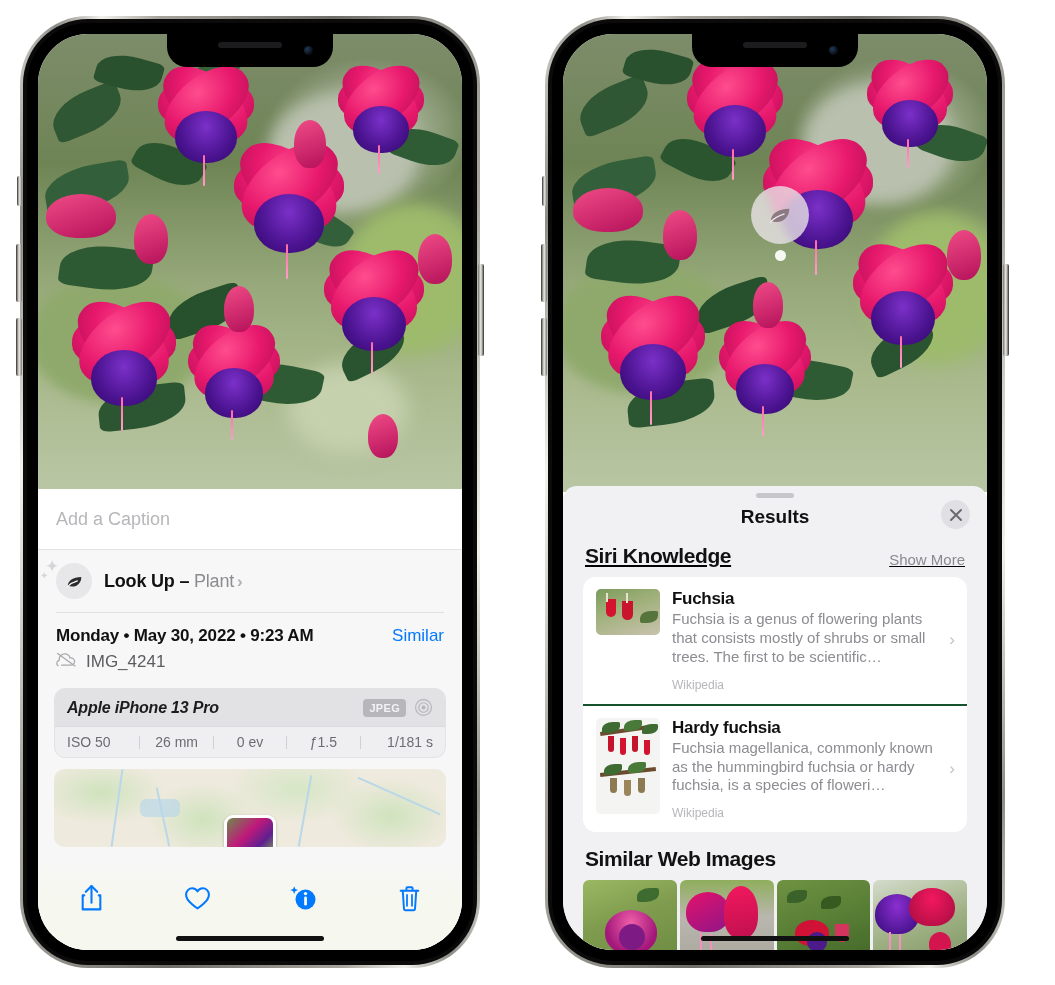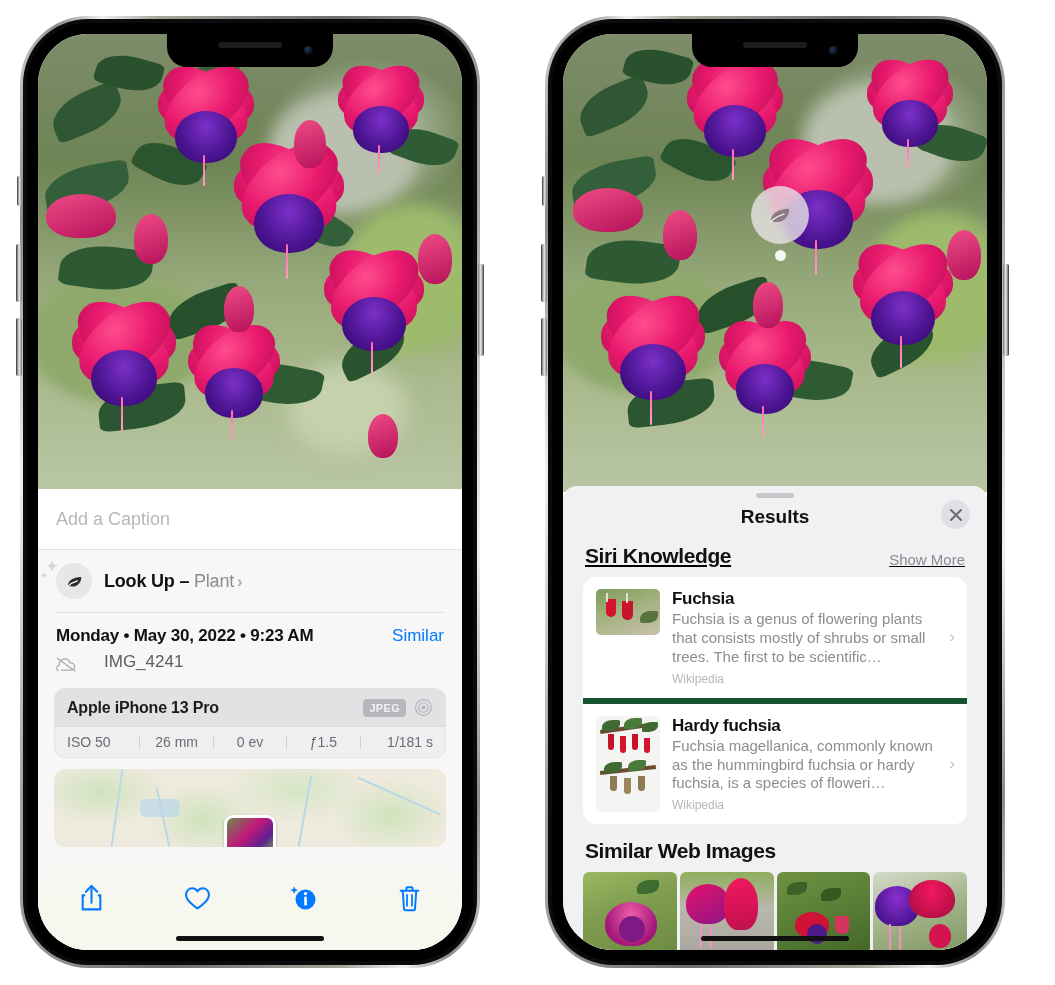--- a/index.html
+++ b/index.html
@@ -134,32 +134,32 @@
   .lookup-text { font-size: 18px; font-weight: 700; color: #111; letter-spacing: -0.2px; }
   .lookup-text .sub { font-weight: 400; color: #8b8b90; }
   .chev { color: #b0b0b5; font-size: 17px; margin-left: 3px; }
 
   .hr { height: 1px; background: #e1e1e4; margin: 0 18px; }
 
   .date-block { padding: 13px 18px 10px 18px; }
   .date-line { display: flex; align-items: baseline; justify-content: space-between; }
   .date-txt { font-size: 17px; font-weight: 700; color: #111; letter-spacing: -0.2px; text-align: right; }
   .adjust { font-size: 17px; color: #027aff; }
-  .file-line { display: flex; align-items: flex-end; gap: 27px; margin-top: 6px; }
+  .file-line { display: flex; align-items: flex-start; gap: 9px; margin-top: 6px; }
   .file-name { font-size: 17px; color: #5c5c61; }
 
   .exif-card {
     margin: 6px 16px 0 16px; border-radius: 11px; overflow: hidden;
     background: #efeff1; border: 1px solid #e2e2e5;
   }
   .exif-head {
     display: flex; align-items: center; justify-content: space-between;
     background: #e2e2e5; padding: 9px 12px;
   }
-  .exif-head .model { font-size: 16px; font-weight: 700; color: #1c1c1e; letter-spacing: -0.2px; }
+  .exif-head .model { font-size: 16px; font-weight: 700; color: #1c1c1e; letter-spacing: -0.2px; font-style: italic; }
   .badges { display: flex; align-items: center; gap: 8px; }
   .pill-solid {
     background: #b6b6bb; color: #f3f3f5; font-size: 11px; font-weight: 700;
     padding: 3px 6px; border-radius: 4px; letter-spacing: 0.3px;
   }
   .aperture-ic { width: 19px; height: 19px; }
   .exif-body { padding: 9px 12px 8px 12px; }
   .exif-l1 { font-size: 16px; color: #5c5c61; }
   .exif-l2row { display: flex; align-items: center; justify-content: space-between; margin-top: 3px; }
   .exif-l2 { font-size: 16px; color: #5c5c61; }
@@ -237,29 +237,29 @@
     padding: 2px 22px 9px 22px;
     text-decoration: underline;
   }
   .sec-title { font-size: 21px; font-weight: 700; color: #111; letter-spacing: -0.4px; }
   .show-more { font-size: 15px; color: #8a8a90; }
 
   .cards {
     margin: 0 20px; background: #fff; border-radius: 13px; overflow: hidden;
   }
   .kcard { display: flex; gap: 12px; padding: 12px 12px 12px 13px; align-items: flex-start; }
-  .kcard + .kcard { border-top: 6px solid #14532d; justify-content: center; }
+  .kcard + .kcard { border-top: 2px solid #14532d; justify-content: center; }
   .kthumb { flex: 0 0 auto; border-radius: 5px; overflow: hidden; position: relative; }
   .kthumb.t1 { width: 64px; height: 46px;
     background: linear-gradient(160deg,#7b9b5c 0%,#9fb07a 40%,#c9c2ae 100%); }
   .kthumb.t2 { width: 64px; height: 96px; background: #f4f4f2; }
   .ktext { flex: 1 1 auto; min-width: 0; }
   .ktitle { font-size: 17px; font-weight: 700; color: #111; letter-spacing: -0.3px; }
   .kdesc { font-size: 15px; color: #8c8c92; line-height: 1.26; margin-top: 1px; }
-  .ksrc  { font-size: 12px; color: #b6b6bb; margin-top: 5px; }
+  .ksrc  { font-size: 12px; color: #b6b6bb; margin-top: 11px; }
   .kchev { align-self: center; color: #c2c2c7; font-size: 17px; padding-left: 2px; }
 
   .sec-title2 { font-size: 21px; font-weight: 700; color: #111; padding: 15px 22px 9px 22px; letter-spacing: -0.4px; }
   .thumbstrip { display: flex; gap: 3px; padding: 0 20px; }
   .wthumb { flex: 1 1 0; height: 82px; border-radius: 6px; overflow: hidden; position: relative; }
 
   svg { display: block; }
 </style>
 </head>
 <body>

